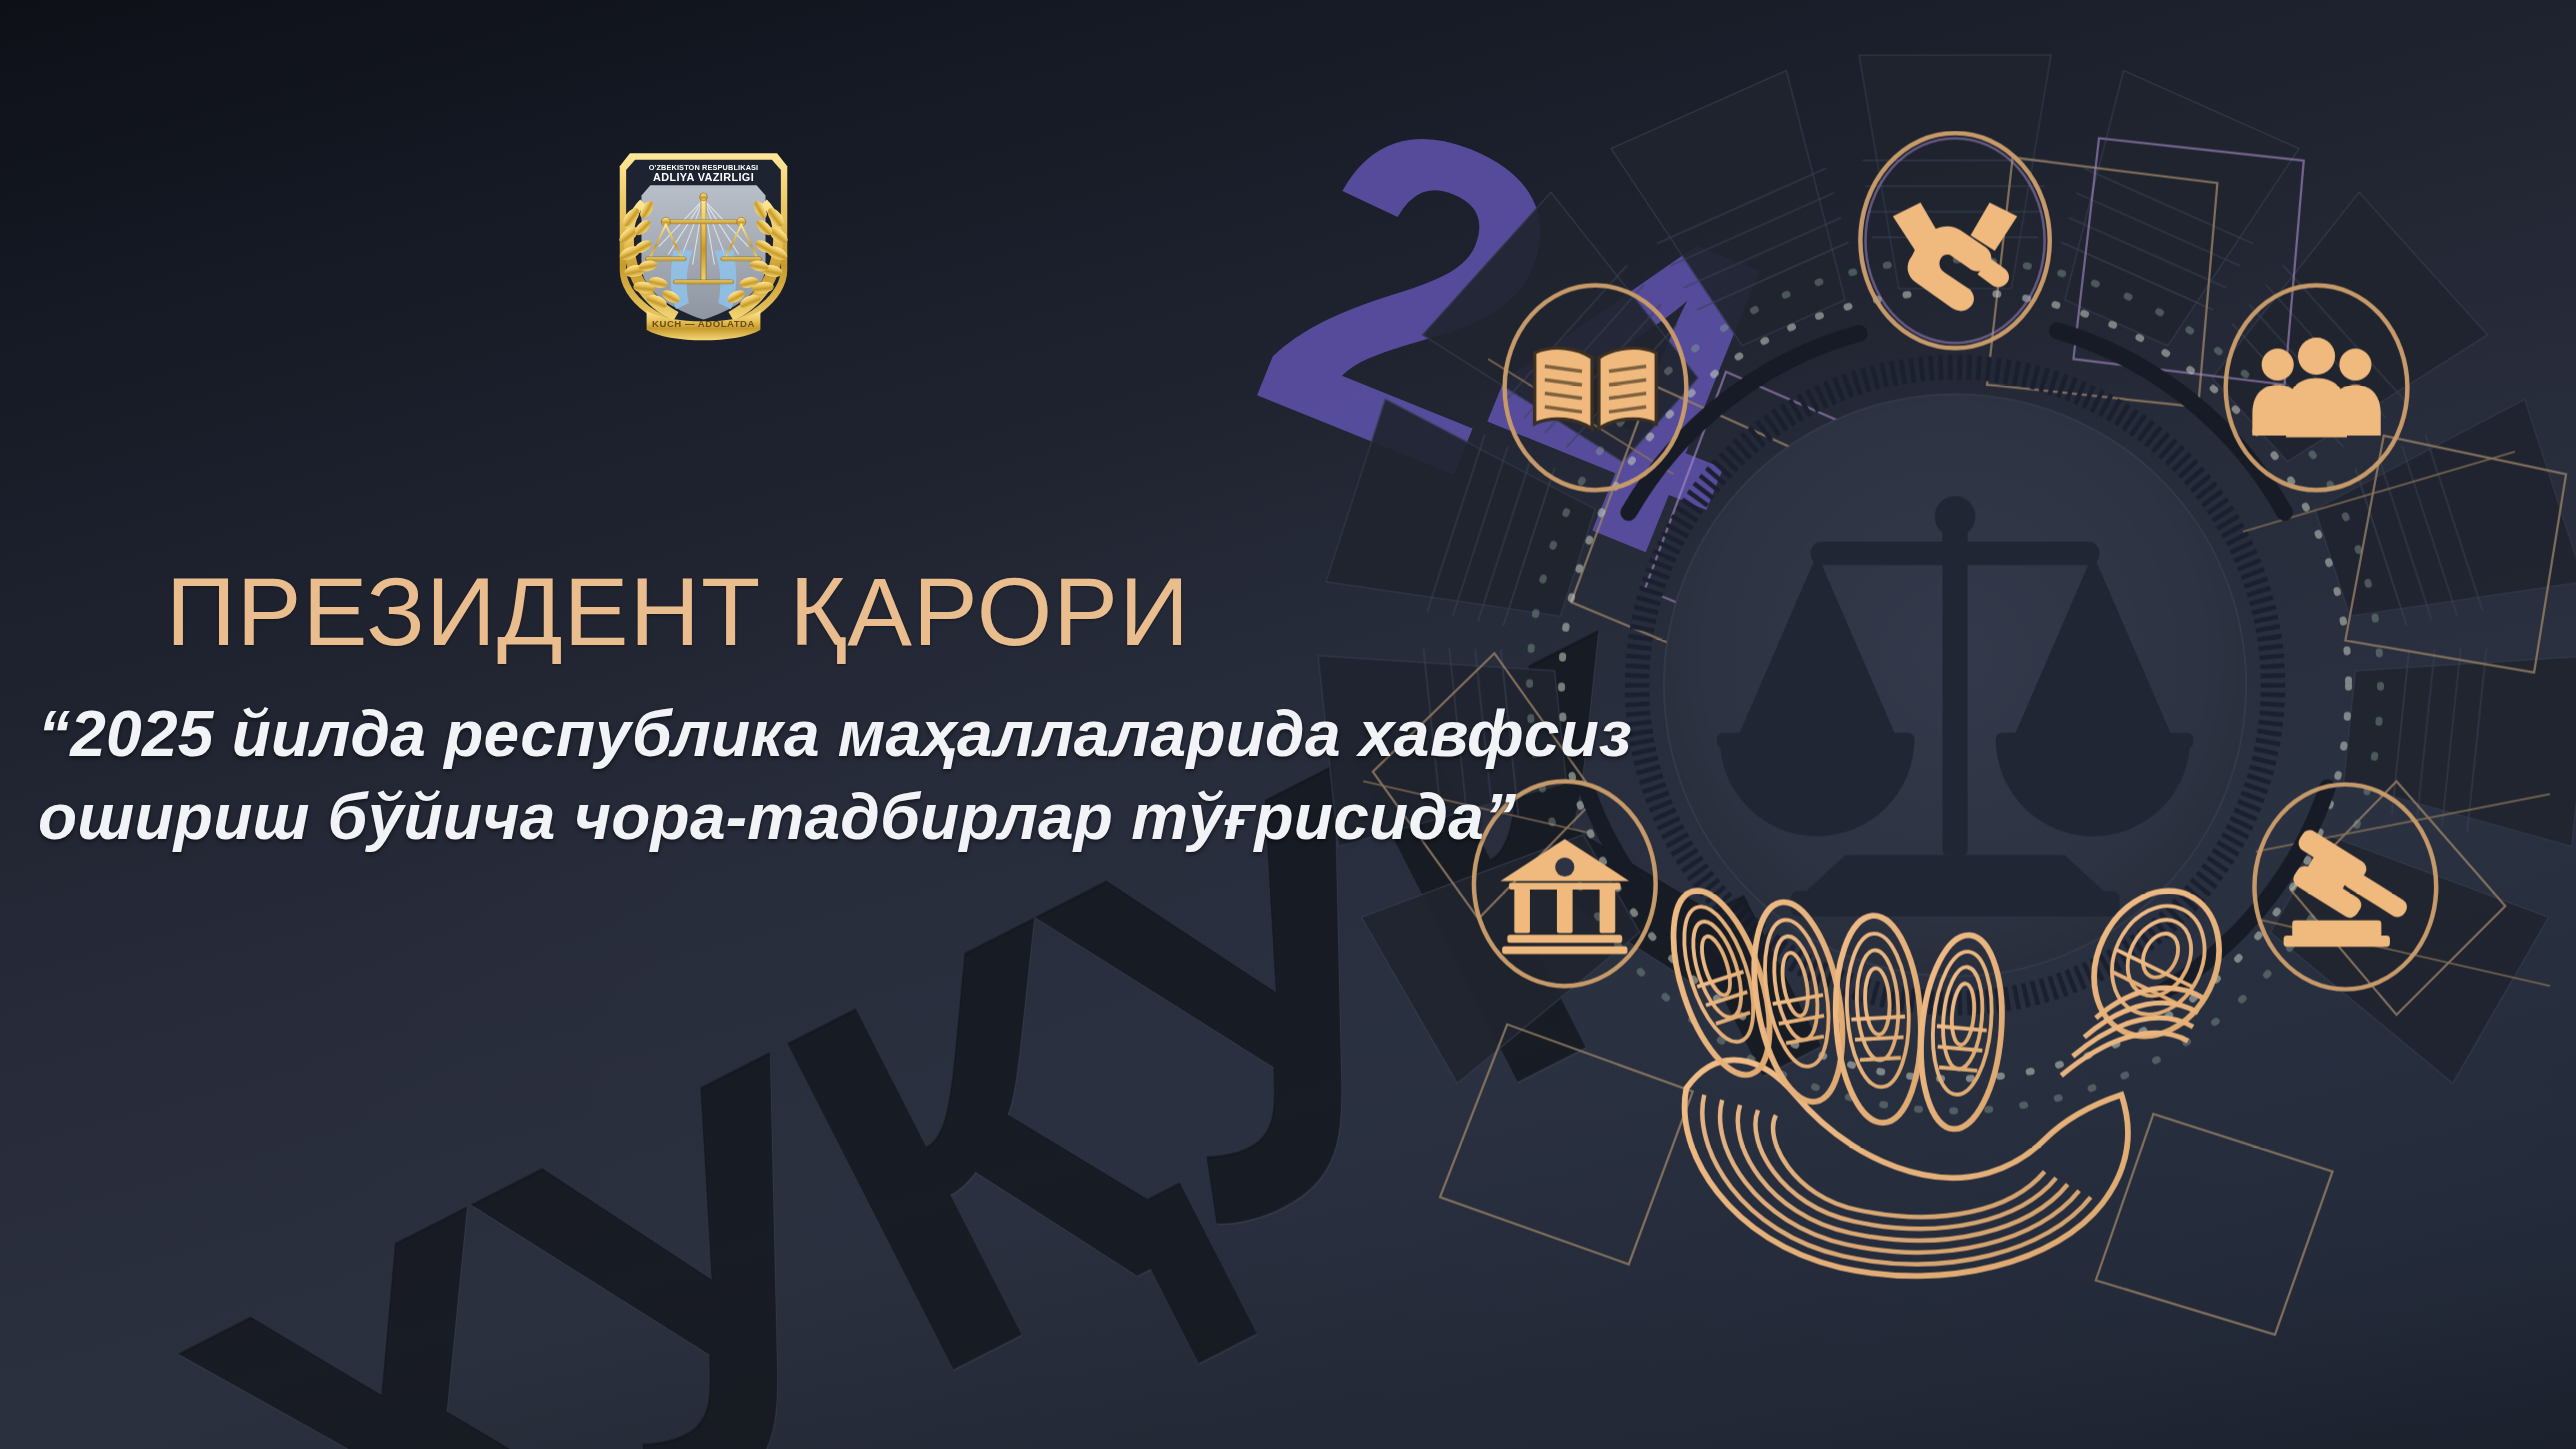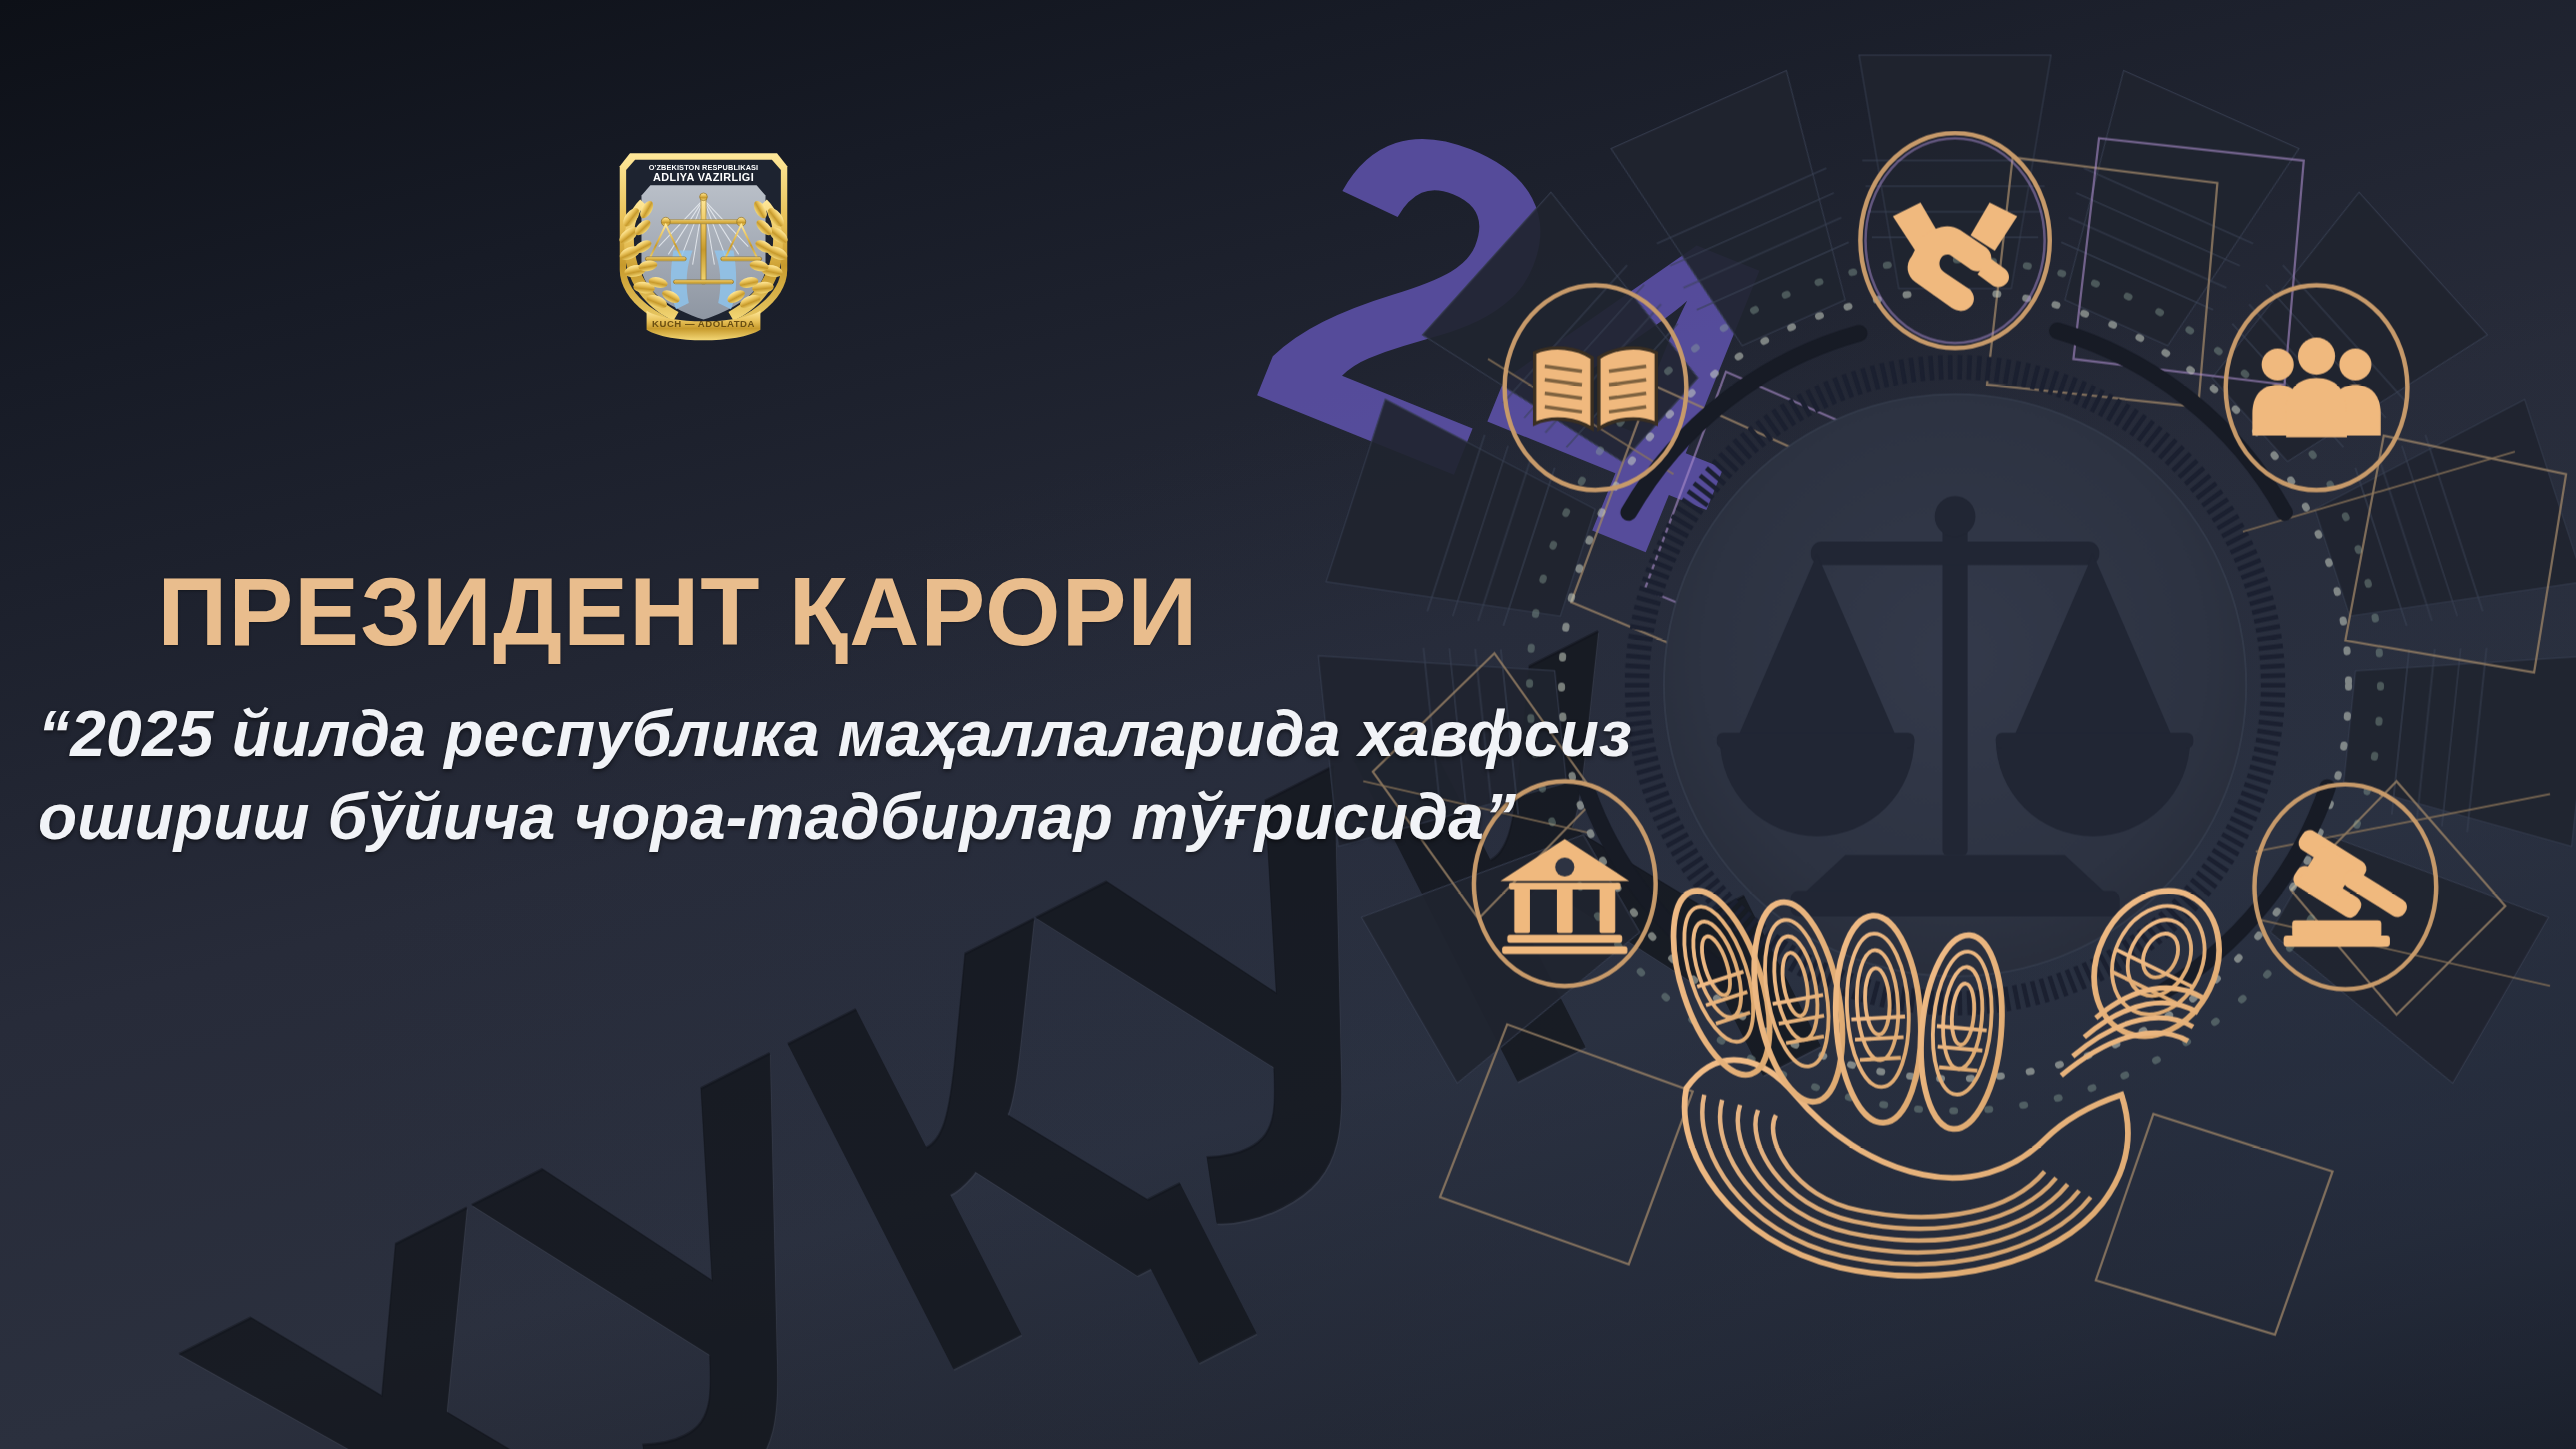--- a/index.html
+++ b/index.html
@@ -43,21 +43,21 @@
   }
   .emblem svg{display:block;width:100%;height:100%;}
 
   
   .title-block{
     position:absolute;left:0px;top:563px;width:1356px;
   }
   .main-title{
     text-align:center;
     font-size:97px;
-    font-weight:bold;
+    font-weight:normal;
     letter-spacing:0.012em;
     color:#e9bd8d;
     line-height:1.0;
     margin:0 0 33px 0;
     text-shadow:0 1.3px 2.6px rgba(0,0,0,0.35);
     font-family:"Liberation Sans", sans-serif;
   }
   .subtitle{
     text-align:left;
     color:#f1f3f7;

